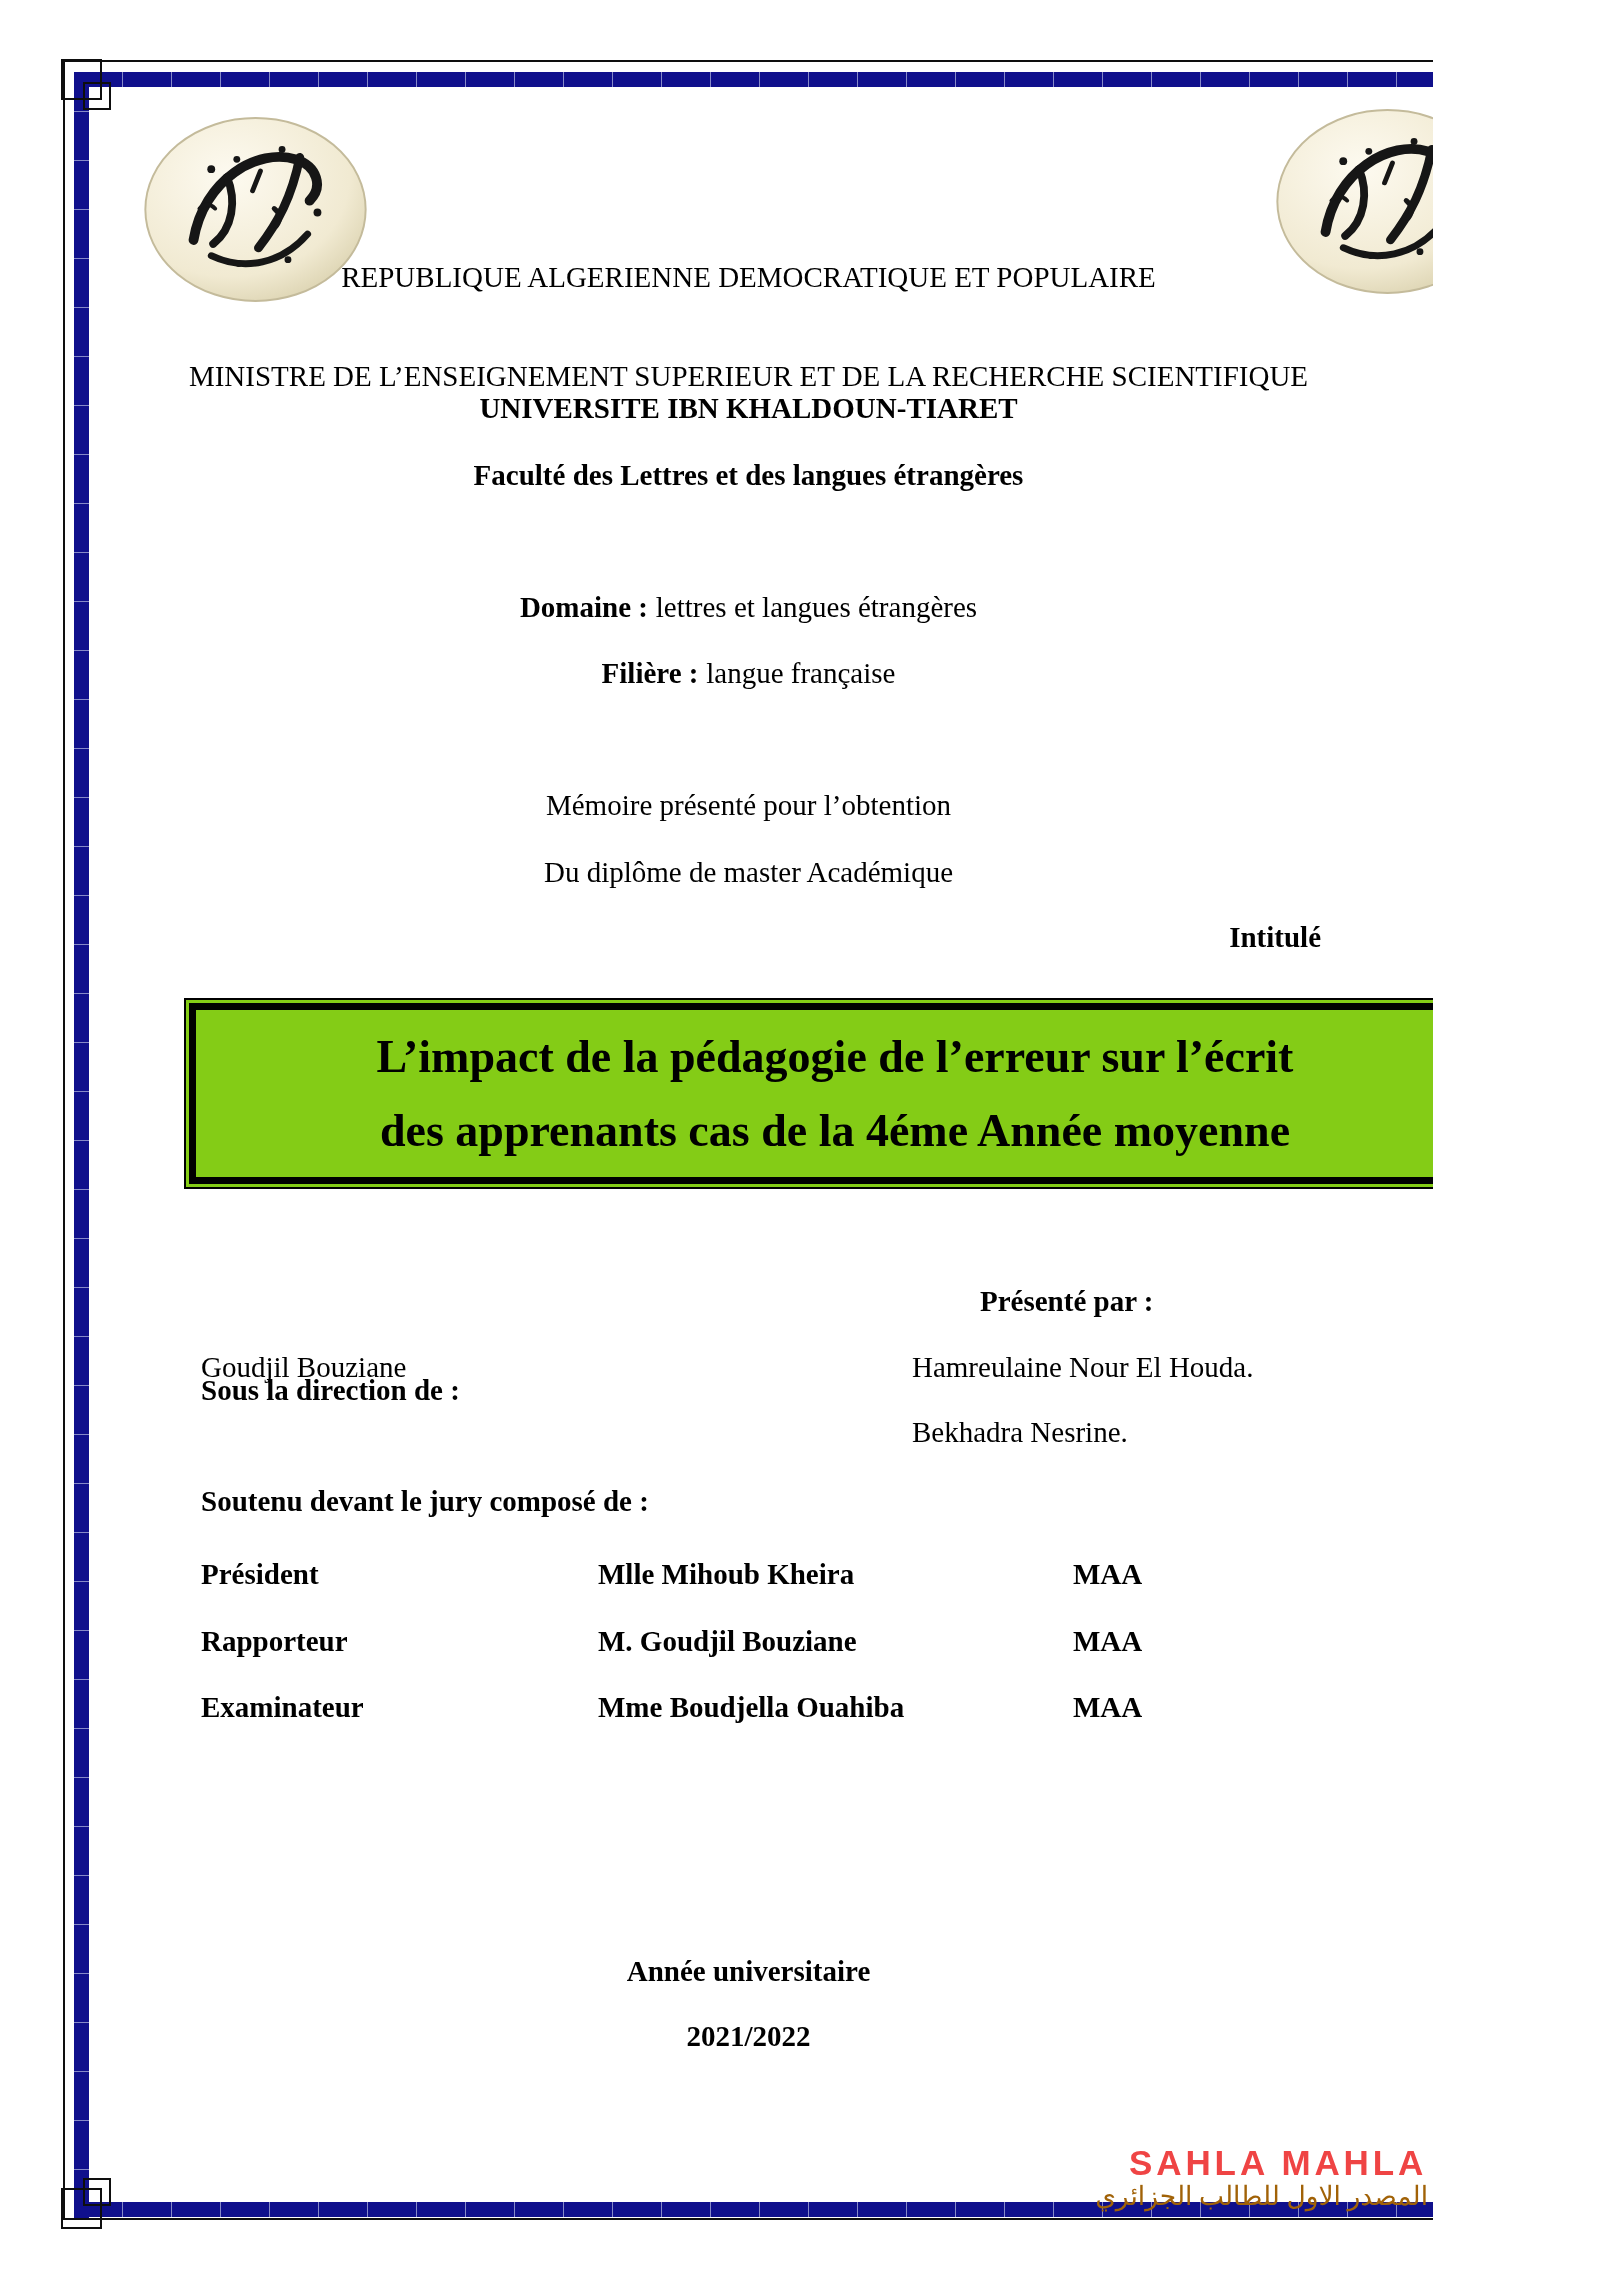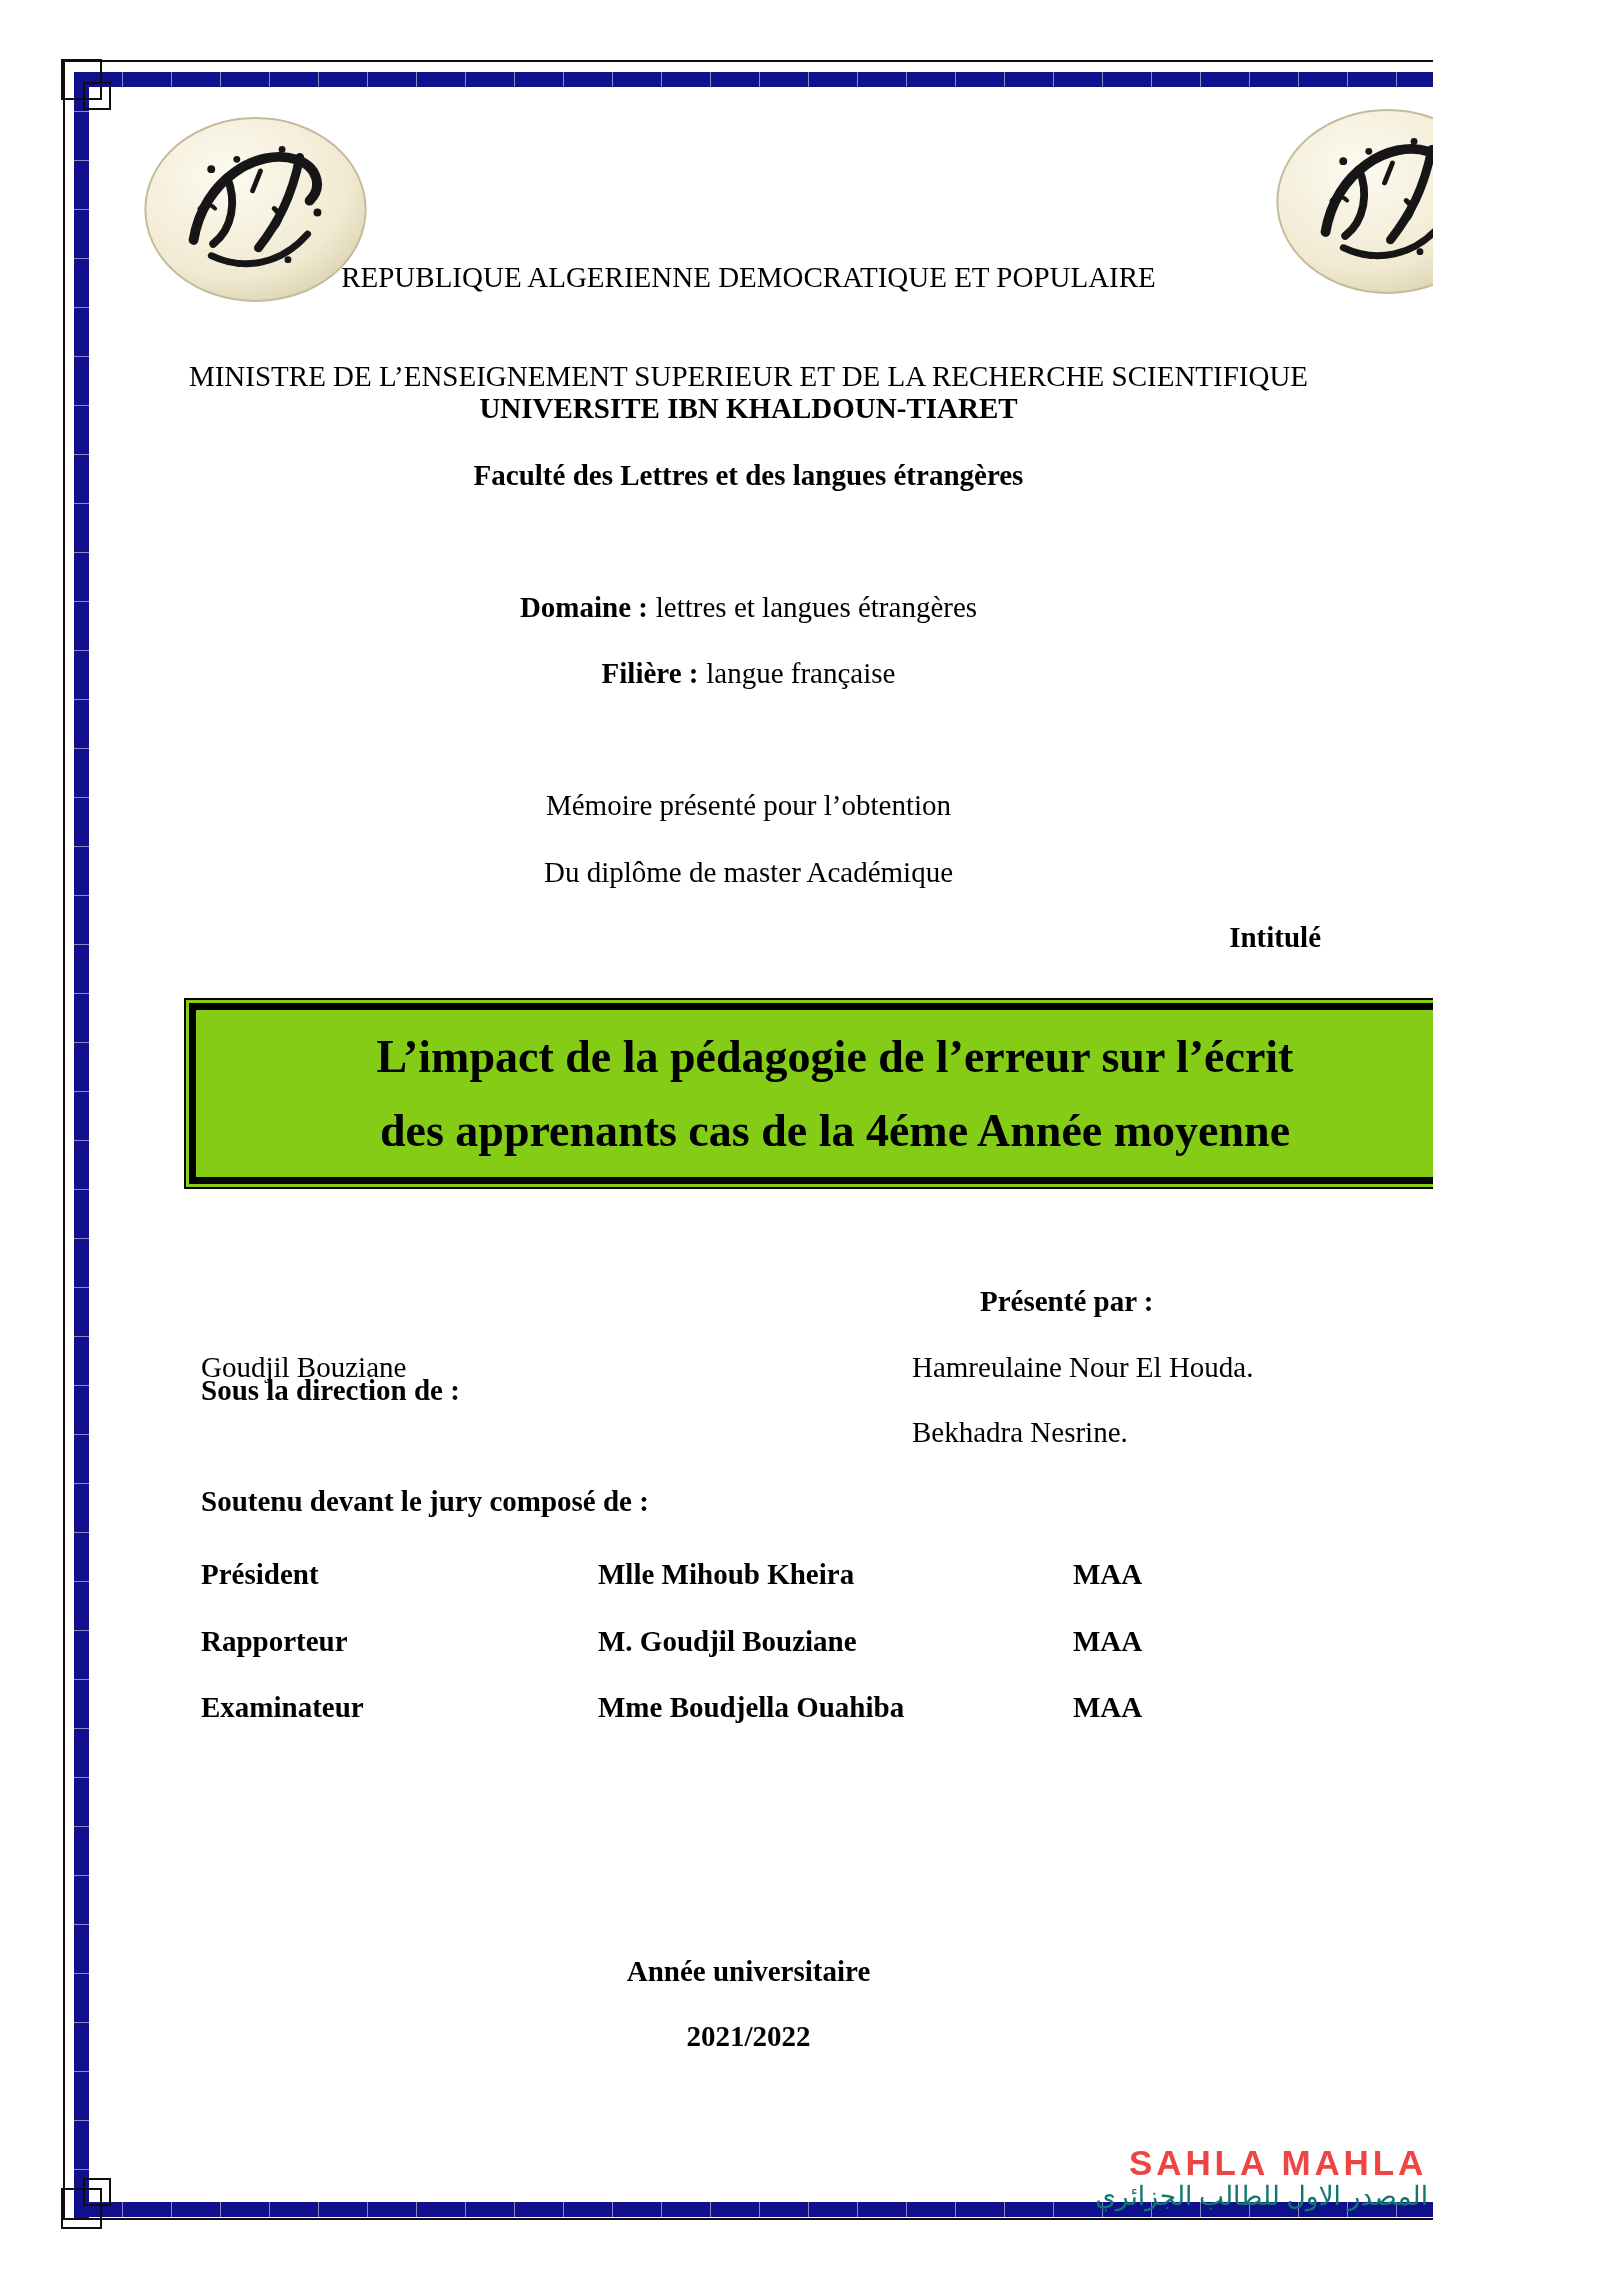--- a/index.html
+++ b/index.html
@@ -64,21 +64,21 @@
   .jury-rank{position:absolute;left:872px;}
   
   .wm-brand{
     position:absolute;left:1129px;top:2143px;z-index:6;
     font-family:"Liberation Sans", sans-serif;font-weight:bold;
     font-size:35px;letter-spacing:3.9px;color:#ef4444;white-space:nowrap;
   }
   .wm-tagline{
     position:absolute;left:1134px;top:2180px;width:294px;z-index:6;
     direction:rtl;text-align:center;
-    font-size:26.5px;color:#0f766e;white-space:nowrap;
+    font-size:26.5px;color:#a16207;white-space:nowrap;
   }
   .wm-glyph{position:absolute;left:1498px;top:2103px;width:86px;height:123px;z-index:7;}
 </style>
 </head>
 <body>
 
 <svg width="0" height="0" style="position:absolute" aria-hidden="true">
   <defs>
     <radialGradient id="lg" cx="38%" cy="32%" r="78%">
       <stop offset="0" stop-color="#fdfaf0"></stop>

